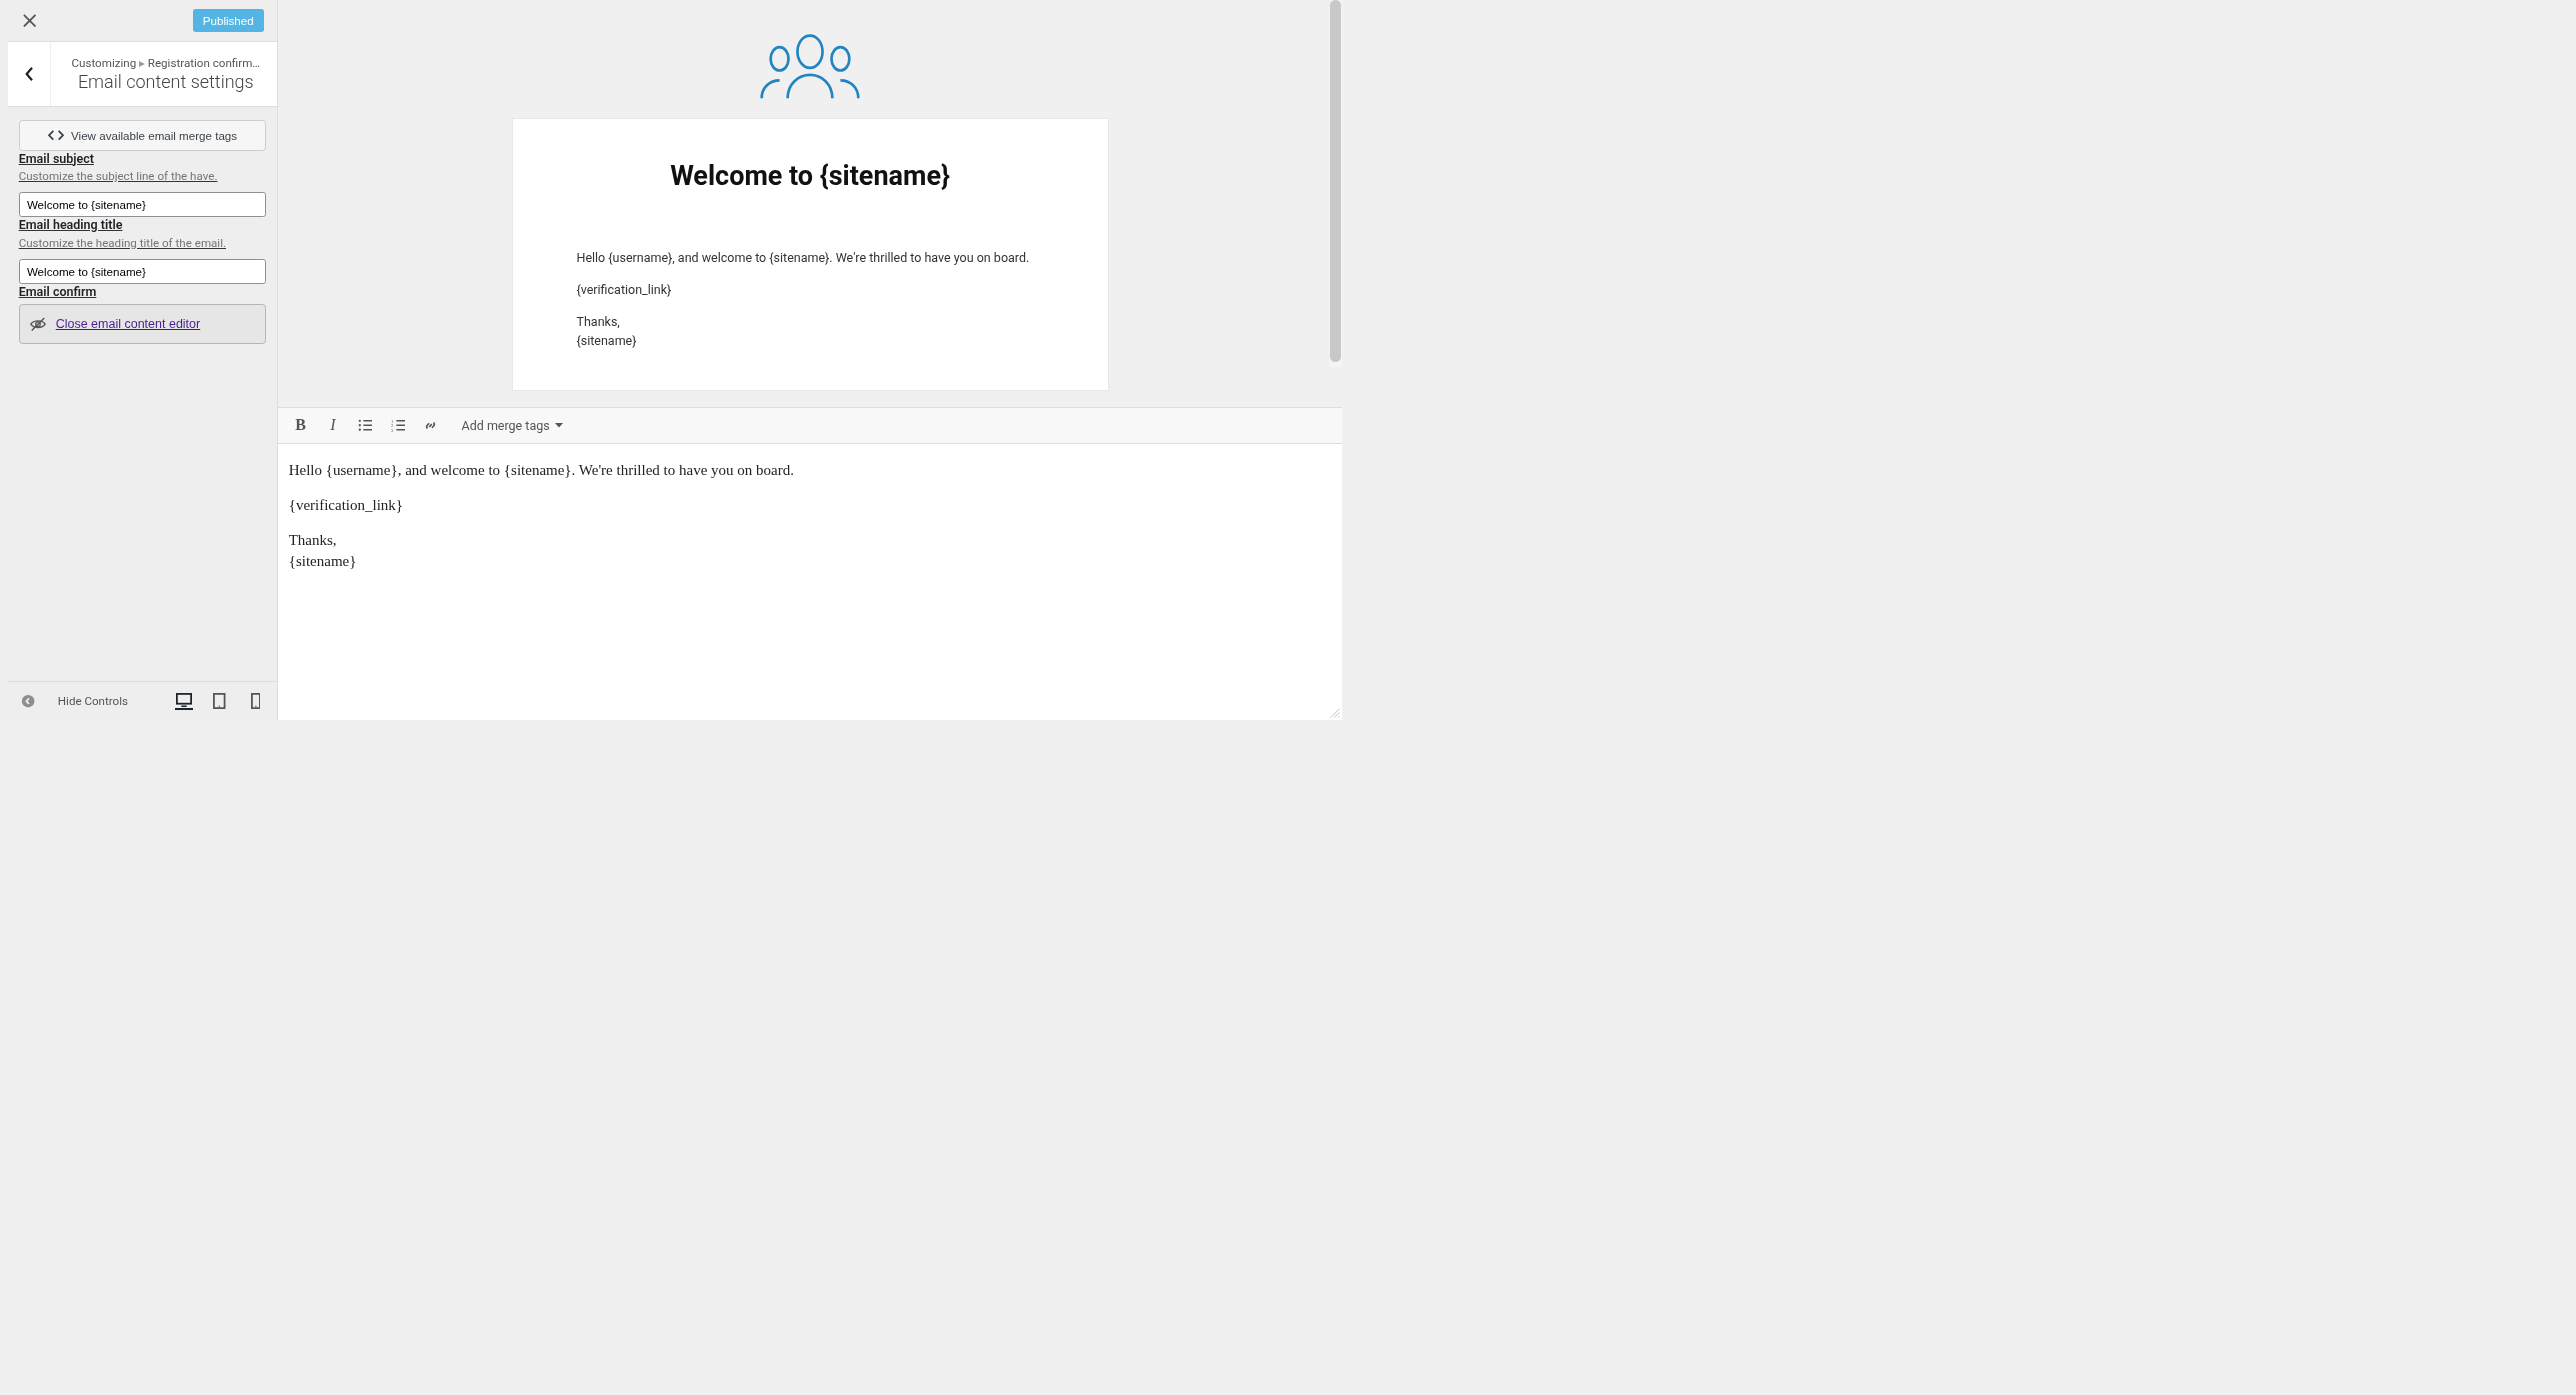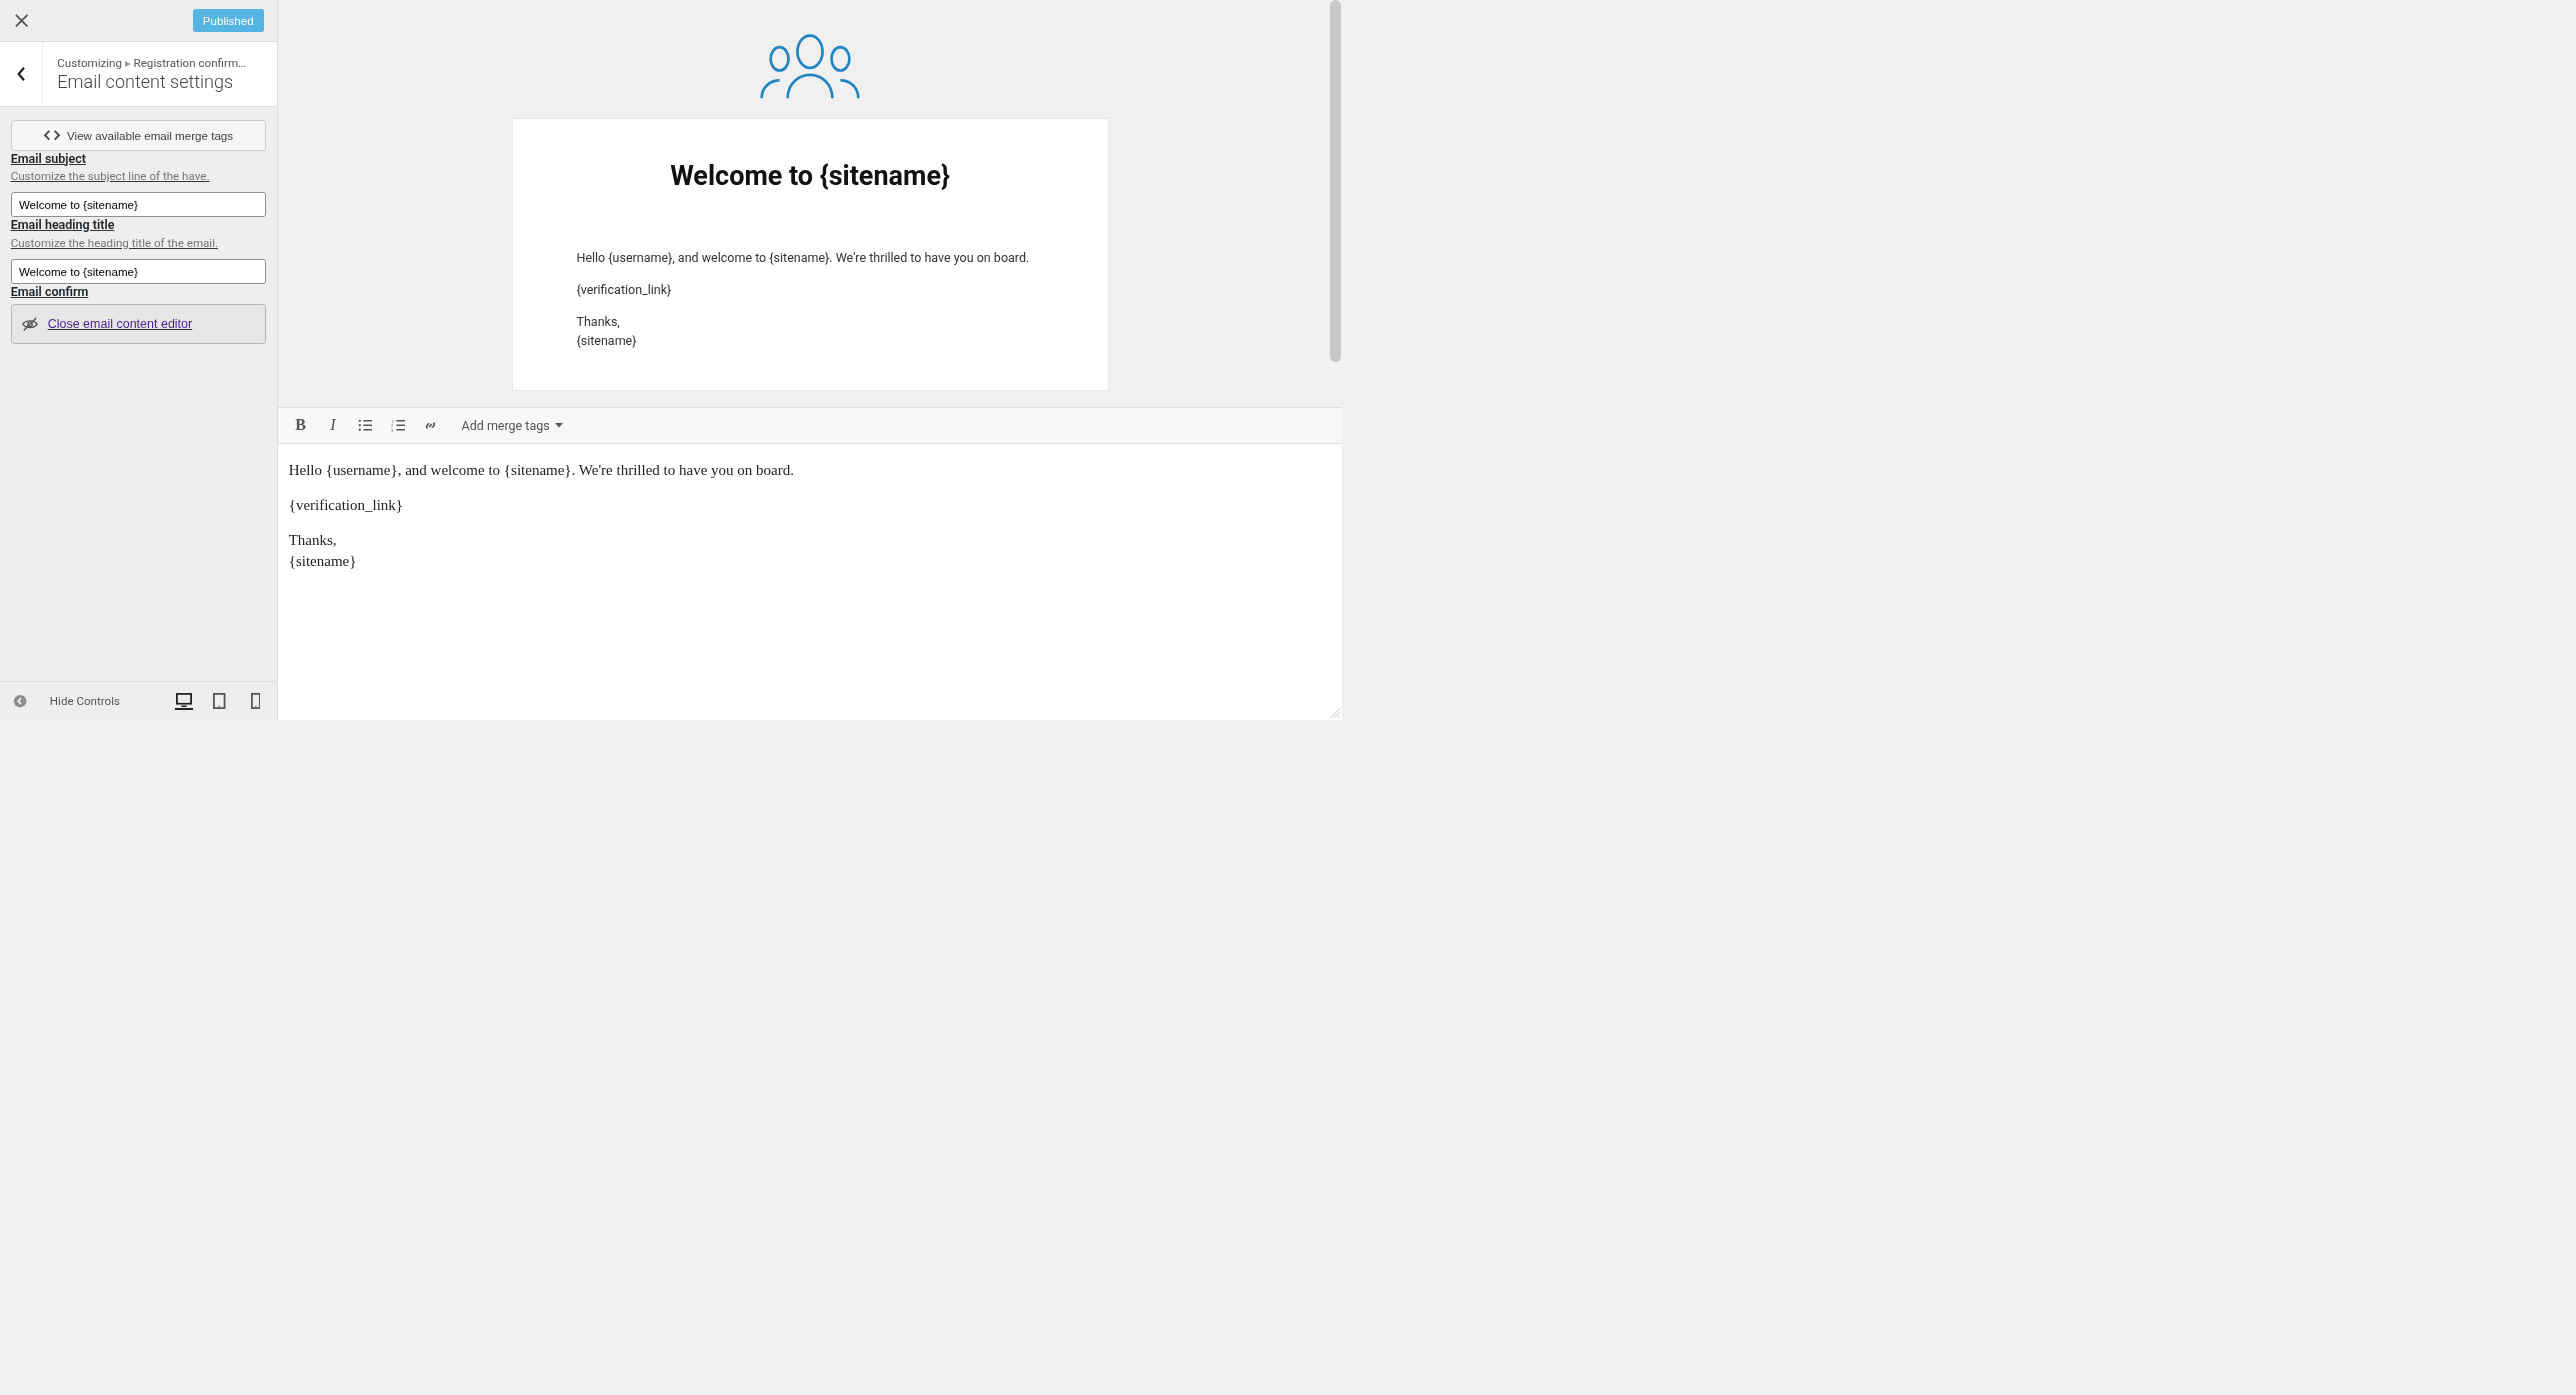--- a/index.html
+++ b/index.html
@@ -12,21 +12,21 @@
   height: 720px;
   overflow: hidden;
   position: relative;
 }
 
 
 .sidebar {
   position: absolute; left:0; top:0; bottom:0; width:278px;
   background:#eeeeee;
   border-right:0.9px solid #ddd;
-  display:flex; flex-direction:column;
+  display:flex; flex-direction:column;padding-left:8px;
 }
 
 .sb-top {
   display:flex; align-items:center; justify-content:space-between;
   height:41px;
   padding:0 9px 0 0;
 }
 
 .close-btn {
   width:43px; height:41px;
@@ -55,21 +55,21 @@
 }
 .back-btn{
   width:43px;
   display:flex; align-items:center; justify-content:center;
   border-right:0.9px solid #eee;
   cursor:pointer;
 }
 .hdr-text{
   flex:1;
   padding:10.7px 10.7px 10.7px 14.3px;
-  display:flex; flex-direction:column; justify-content:center;
+  display:flex; flex-direction:column; justify-content:center;text-align:center;
 }
 .breadcrumb{
   color:#555; font-size:11.6px;
   white-space:nowrap; overflow:hidden; text-overflow:ellipsis;
   max-width:206px;
 }
 .breadcrumb .sep{color:#999;}
 .section-title{
   font-weight:300; font-size:18px; color:#444;
   margin-top:1.8px;

